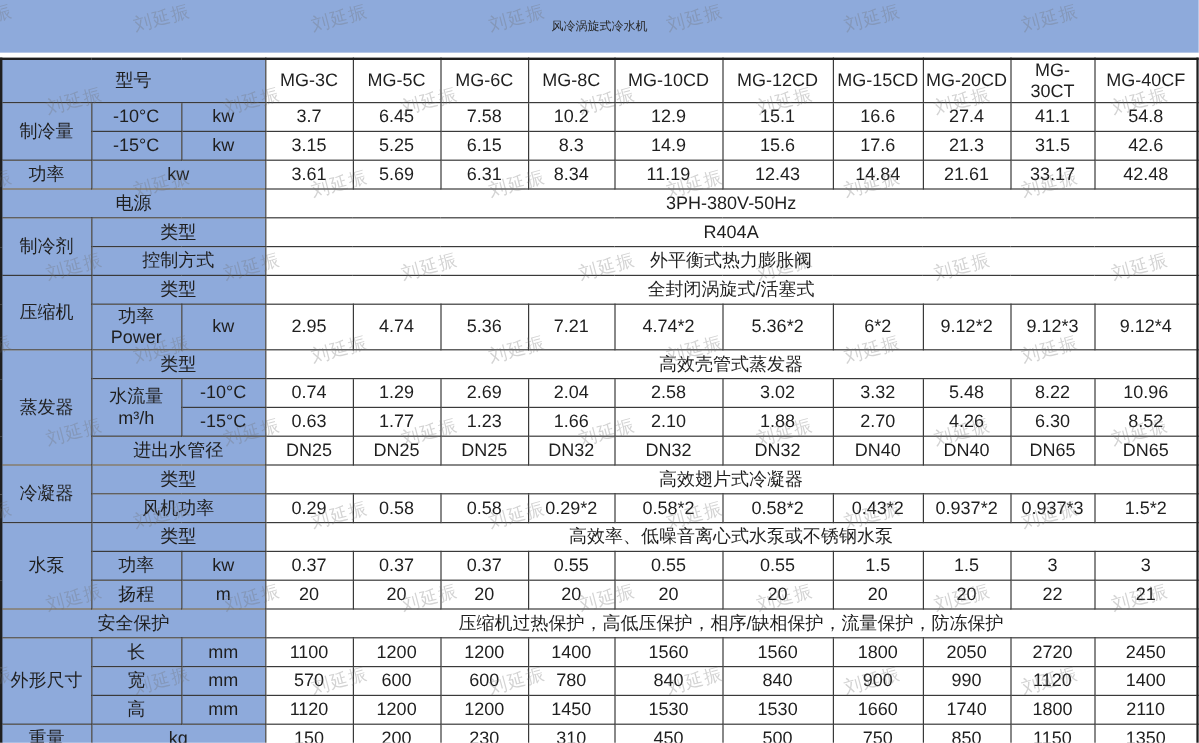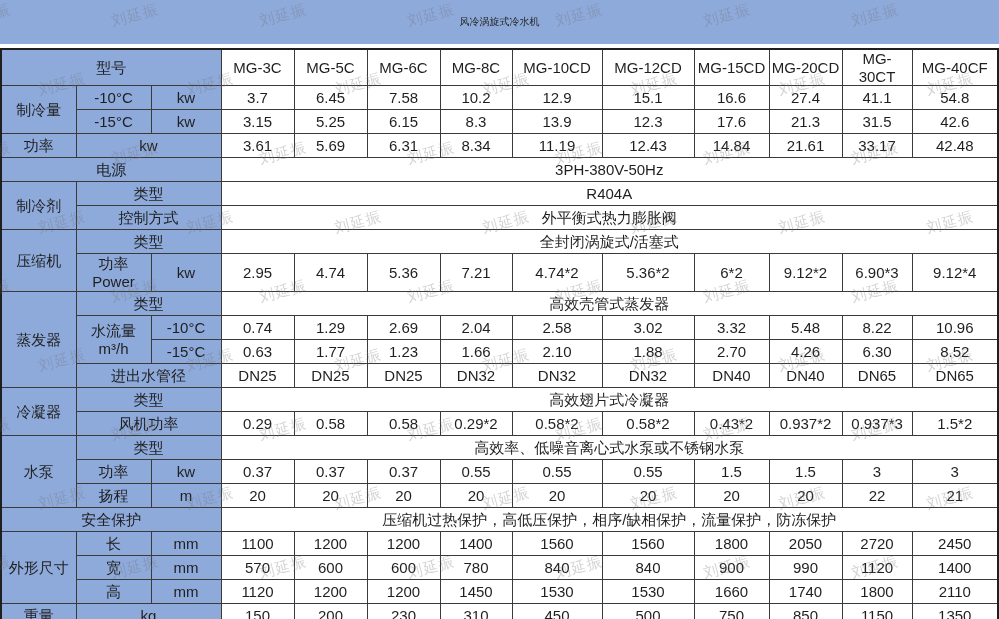--- a/index.html
+++ b/index.html
@@ -94,22 +94,22 @@
         <td class="d">41.1</td>
         <td class="d">54.8</td>
       </tr>
       <tr>
         <td class="l">-15°C</td>
         <td class="l">kw</td>
         <td class="d">3.15</td>
         <td class="d">5.25</td>
         <td class="d">6.15</td>
         <td class="d">8.3</td>
-        <td class="d">13.9</td>
-        <td class="d">12.3</td>
+        <td class="d">14.9</td>
+        <td class="d">15.6</td>
         <td class="d">17.6</td>
         <td class="d">21.3</td>
         <td class="d">31.5</td>
         <td class="d">42.6</td>
       </tr>
       <tr>
         <td class="l">功率</td>
         <td colspan="2" class="l">kw</td>
         <td class="d">3.61</td>
         <td class="d">5.69</td>
@@ -145,21 +145,21 @@
 Power</td>
         <td class="l">kw</td>
         <td class="d">2.95</td>
         <td class="d">4.74</td>
         <td class="d">5.36</td>
         <td class="d">7.21</td>
         <td class="d">4.74*2</td>
         <td class="d">5.36*2</td>
         <td class="d">6*2</td>
         <td class="d">9.12*2</td>
-        <td class="d">6.90*3</td>
+        <td class="d">9.12*3</td>
         <td class="d">9.12*4</td>
       </tr>
       <tr>
         <td rowspan="4" class="l">蒸发器</td>
         <td colspan="2" class="l">类型</td>
         <td colspan="10" class="d">高效壳管式蒸发器</td>
       </tr>
       <tr>
         <td rowspan="2" class="l">水流量
 m³/h</td>

